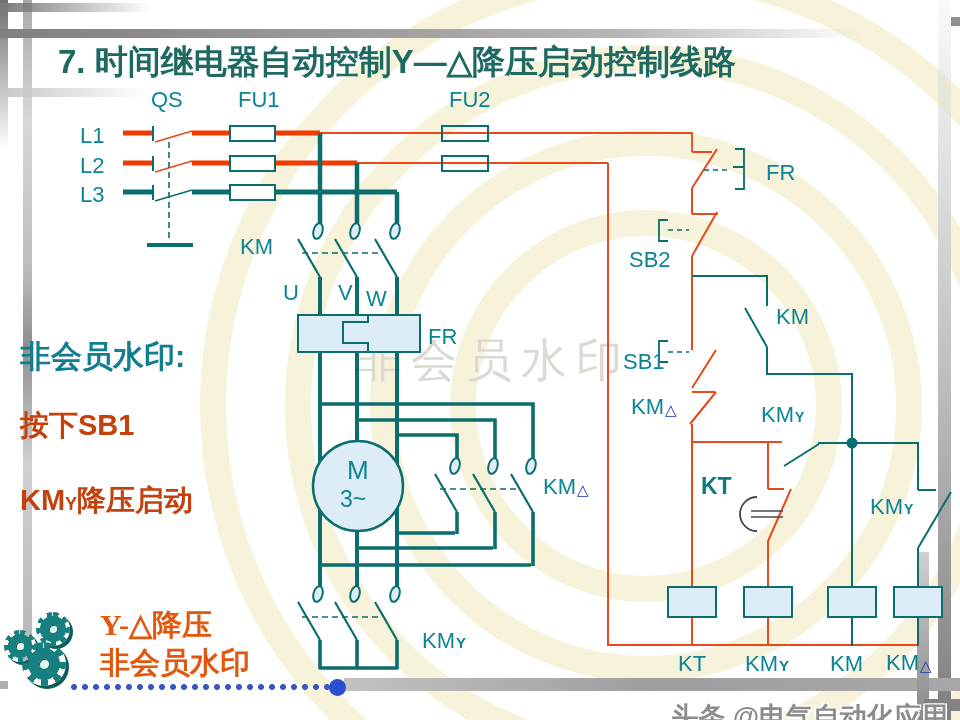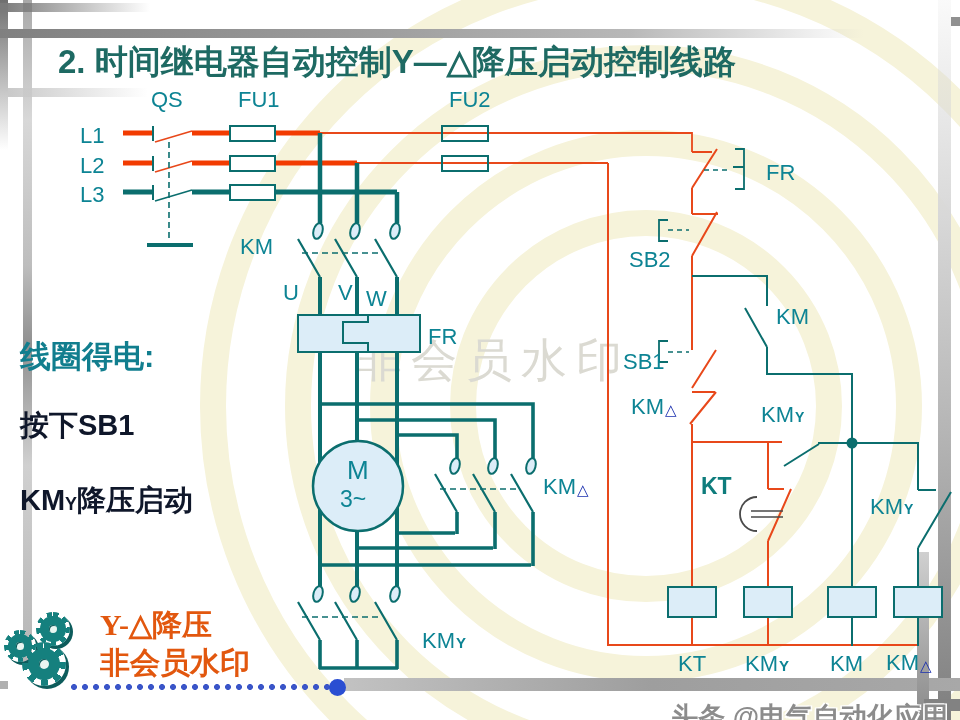--- a/index.html
+++ b/index.html
@@ -13,21 +13,21 @@
   #wm-center{position:absolute;left:356px;top:330px;z-index:1;font-size:46px;
              letter-spacing:9px;color:#dbdad2;font-weight:normal;}
   
   #circuit{position:absolute;left:0;top:0;z-index:2;}
   
   #title{position:absolute;left:58px;top:40px;z-index:3;font-size:33px;font-weight:bold;
          color:#1e6a63;white-space:nowrap;}
   #note-heading{position:absolute;left:20px;top:336px;z-index:3;font-size:31px;
                 font-weight:bold;color:#117e8e;}
   .note-line{position:absolute;left:20px;z-index:3;font-size:29px;font-weight:bold;
-             color:#0f172a;white-space:nowrap;}
+             color:#c2410c;white-space:nowrap;}
   #note1{top:406px;} #note2{top:443px;} #note3{top:481px;}
   .subscript{font-size:0.62em;font-weight:bold;}
   #caption{position:absolute;left:100px;top:606px;width:210px;z-index:4;text-align:left;
            font-family:"Liberation Serif",serif;font-weight:bold;font-size:30px;
            color:#e2570e;line-height:38px;}
   #wm-footer{position:absolute;right:12px;top:677px;z-index:6;font-size:27px;font-weight:bold;
              color:#8c8c8c;white-space:nowrap;
              text-shadow:-1.5px -1.5px 0 #fff,1.5px -1.5px 0 #fff,-1.5px 1.5px 0 #fff,1.5px 1.5px 0 #fff;margin-top:22px;}
   
   #dots{position:absolute;left:70px;top:683px;width:265px;height:8px;z-index:3;
@@ -217,23 +217,23 @@
 
       <text x="678" y="671">KT</text>
       <text x="745" y="671">KM</text>
       <text x="779" y="671" font-size="15" font-weight="bold">Y</text>
       <text x="830" y="671">KM</text>
       <text x="886" y="670">KM</text>
       <text x="920" y="671" font-size="15" fill="#1a2fae">△</text>
     </g>
   </svg>
 
-  <div id="title">2. 时间继电器自动控制Y—△降压启动控制线路</div>
-
-  <div id="note-heading">线圈得电:</div>
+  <div id="title">7. 时间继电器自动控制Y—△降压启动控制线路</div>
+
+  <div id="note-heading">非会员水印:</div>
   <div id="note1" class="note-line">按下SB1</div>
   <div id="note3" class="note-line"><span>KM</span><span class="subscript">Y</span><span>降压启动</span></div>
 
   <div id="caption">
     <div>Y-△降压</div>
     <div>非会员水印</div>
   </div>
 
   <div class="gear" style="left:36px;top:612px;width:34px;height:34px;"></div>
   <div class="gear" style="left:4px;top:630px;width:32px;height:32px;"></div>

